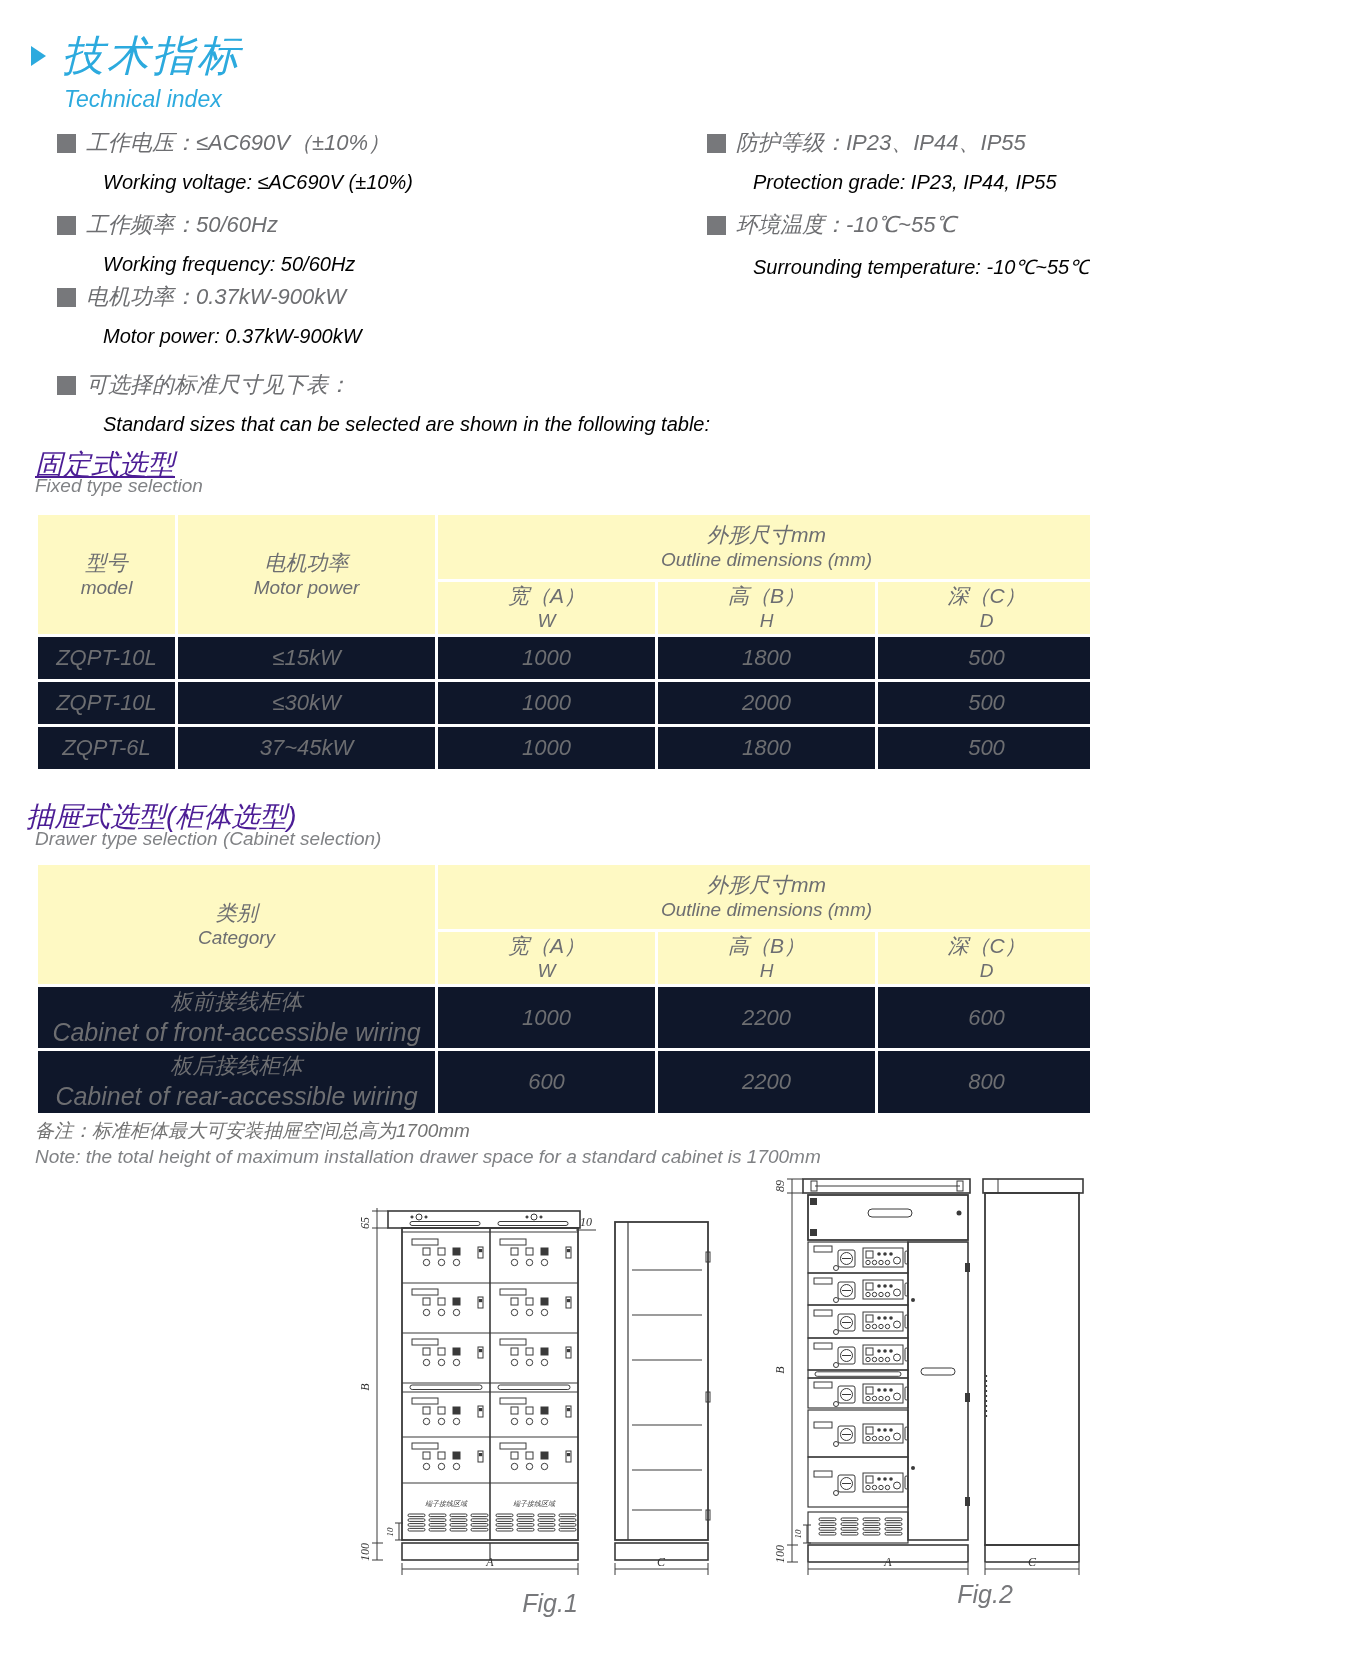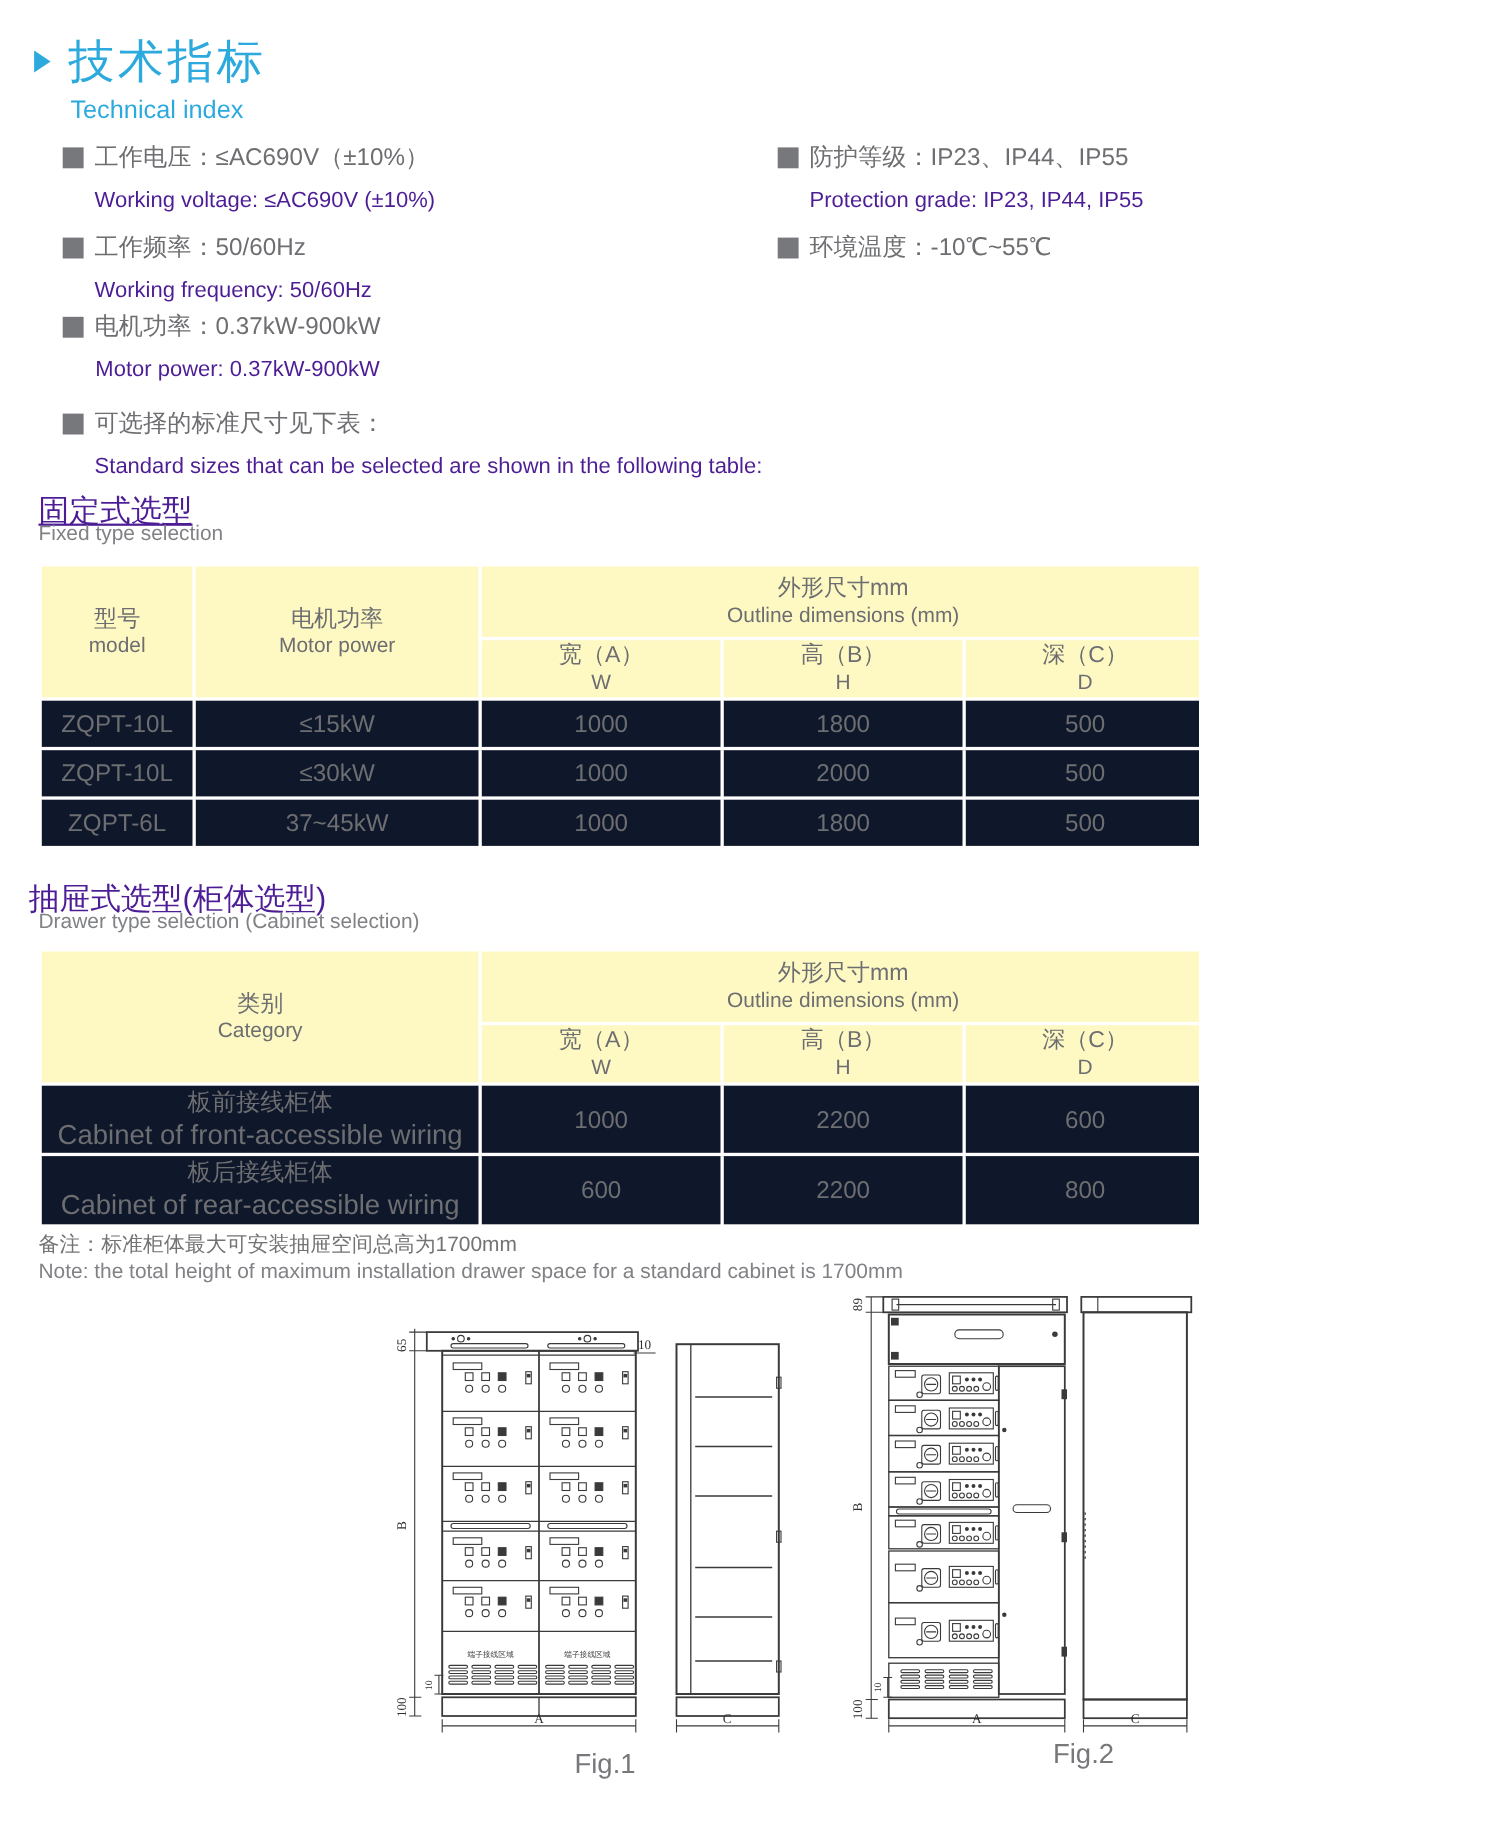--- a/index.html
+++ b/index.html
@@ -1,29 +1,29 @@
 <!DOCTYPE html>
 <html><head>
 <meta charset="utf-8">
 <style>
   html,body{margin:0;padding:0;background:#fff;}
   body{font-family:"Liberation Sans",sans-serif;}
-  #page{position:relative;width:1090px;height:1660px;background:#ffffff;overflow:hidden;}
+  #page{position:relative;width:1090px;height:1660px;background:#ffffff;overflow:hidden;font-style:italic;}
 
   
   .title-arrow{position:absolute;left:31px;top:46px;width:0;height:0;
     border-left:15px solid #2caade;border-top:10px solid transparent;border-bottom:10px solid transparent;}
   .title-zh{position:absolute;left:62px;top:28px;font-size:42px;color:#2caade;letter-spacing:3px;font-weight:400;}
   .title-en{position:absolute;left:64px;top:86px;font-size:23px;color:#2caade;font-weight:400;}
 
   
   .spec-item{position:absolute;text-align:center;}
   .spec-zh{display:flex;align-items:center;gap:10px;font-size:22px;color:#6d6e71;line-height:26px;white-space:nowrap;}
   .bullet{flex:0 0 auto;width:19px;height:19px;background:#77787b;}
-  .spec-en{margin-left:29px;margin-top:15px;font-size:20px;color:#4c1d95;white-space:nowrap;}
+  .spec-en{margin-left:46px;margin-top:15px;font-size:20px;color:#000000;white-space:nowrap;}
 
   
   .sec-zh{position:absolute;font-size:28px;color:#4c1d95;white-space:nowrap;}
   .sec-zh.underlined{text-decoration:underline;}
   .sec-en{position:absolute;font-size:19px;color:#808285;white-space:nowrap;}
 
   
   table.spec-table{position:absolute;border-collapse:collapse;table-layout:fixed;}
   table.spec-table td{border:3px solid #ffffff;text-align:center;vertical-align:middle;padding:0;}
   td.hc{background:#fef9c3;color:#6d6e71;font-size:21px;line-height:1.3;}
@@ -83,20 +83,21 @@
         <span class="bullet"></span>
         <span>防护等级：IP23、IP44、IP55</span>
       </div>
     <div class="spec-en">Protection grade: IP23, IP44, IP55</div>
   </div>
   <div class="spec-item" style="left:707px;top:212px">
     <div class="spec-zh">
         <span class="bullet"></span>
         <span>环境温度：-10℃~55℃</span>
       </div>
+    <div class="spec-en">Surrounding temperature: -10℃~55℃</div>
   </div>
 
   <div class="spec-item" style="left:57px;top:372px">
     <div class="spec-zh">
         <span class="bullet"></span>
         <span>可选择的标准尺寸见下表：</span>
       </div>
     <div class="spec-en">Standard sizes that can be selected are shown in the following table:</div>
   </div>
 

